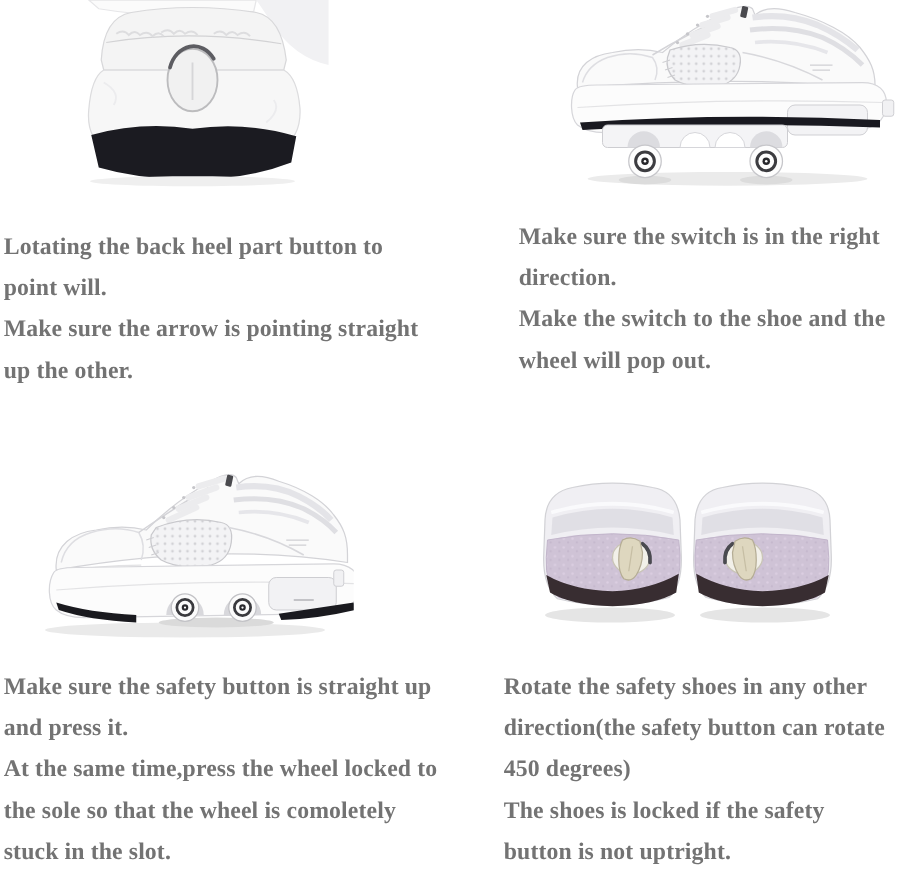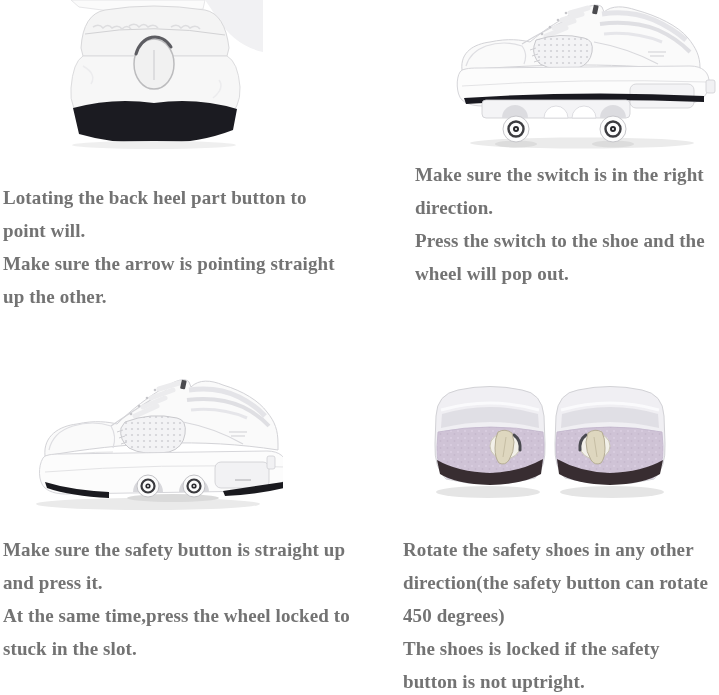--- a/index.html
+++ b/index.html
@@ -201,31 +201,32 @@
     </svg>
   </div>
 
   <div class="tcol" style="left:3px;top:181px;">
     <div class="tline">Lotating the back heel part button to</div>
     <div class="tline">point will.</div>
     <div class="tline">Make sure the arrow is pointing straight</div>
     <div class="tline">up the other.</div>
   </div>
 
-  <div class="tcol" style="left:415px;top:158px;">
+  <div class="tcol" style="left:415px;top:173px;">
     <div class="tline">Make sure the switch is in the right</div>
     <div class="tline">direction.</div>
-    <div class="tline">Press the switch to the shoe and the</div>
+    <div class="tline">Make the switch to the shoe and the</div>
     <div class="tline">wheel will pop out.</div>
   </div>
 
   <div class="tcol" style="left:3px;top:533px;">
     <div class="tline">Make sure the safety button is straight up</div>
     <div class="tline">and press it.</div>
     <div class="tline">At the same time,press the wheel locked to</div>
+    <div class="tline">the sole so that the wheel is comoletely</div>
     <div class="tline">stuck in the slot.</div>
   </div>
 
   <div class="tcol" style="left:403px;top:533px;">
     <div class="tline">Rotate the safety shoes in any other</div>
     <div class="tline">direction(the safety button can rotate</div>
     <div class="tline">450 degrees)</div>
     <div class="tline">The shoes is locked if the safety</div>
     <div class="tline">button is not uptright.</div>
   </div>

